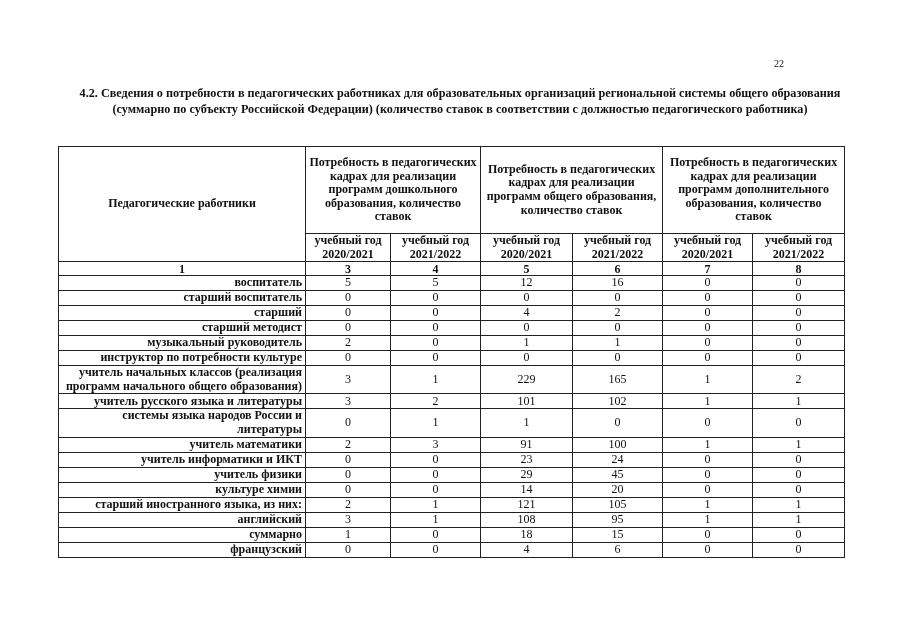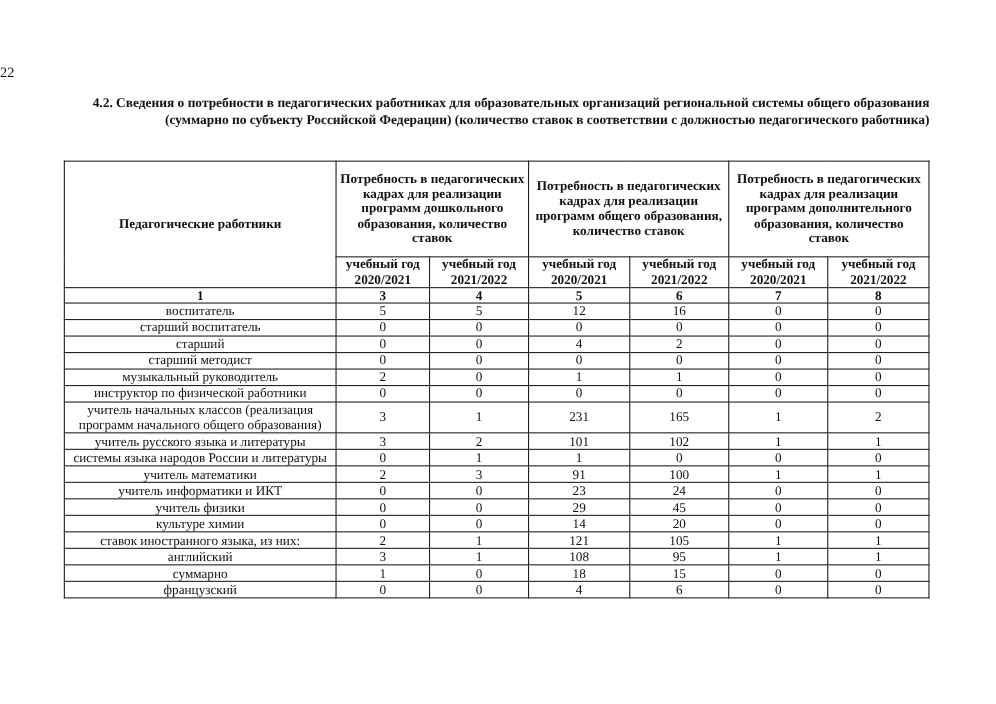--- a/index.html
+++ b/index.html
@@ -1,40 +1,40 @@
 <!DOCTYPE html>
 <html><head>
 <meta charset="utf-8">
 <style>
   html, body { margin: 0; padding: 0; background: #ffffff; }
   body {
     width: 905px; height: 640px; overflow: hidden; position: relative;
     font-family: "Liberation Serif", "DejaVu Serif", serif; color: #111;
   }
   .page-number {
-    position: absolute; top: 58px; left: 0; width: 784px; text-align: left;
-    font-size: 13px;
+    position: absolute; top: 58px; left: 0; width: 784px; text-align: right;
+    font-size: 10px;
   }
   .doc-title {
-    position: absolute; top: 86px; left: 75px; width: 770px; text-align: right;
+    position: absolute; top: 86px; left: 75px; width: 770px; text-align: center;
     font-size: 12.2px; font-weight: bold; line-height: 15.5px;
   }
   table.needs {
     position: absolute; top: 146px; left: 58px;
     border-collapse: collapse; table-layout: fixed;
     width: 786px; font-size: 12px;
   }
   table.needs td, table.needs th {
     border: 1px solid #222; padding: 0 3px; line-height: 13.6px;
   }
   table.needs th { font-weight: bold; vertical-align: middle; }
   th.group { height: 86px; font-size: 12px; line-height: 15px; }
   th.year { height: 26px; line-height: 13px; font-family: Liberation Serif, serif; }
   tr.colnum th { height: 13px; line-height: 12px; }
-  td.name { text-align: center; vertical-align: middle; }
+  td.name { text-align: right; vertical-align: middle; font-weight: bold; }
   td.val { text-align: center; vertical-align: middle; }
   tr.row td { height: 14px; }
 </style>
 </head>
 <body>
 
 <div class="page-number">22</div>
 <div class="doc-title">4.2. Сведения о потребности в педагогических работниках для образовательных организаций региональной системы общего образования (суммарно по субъекту Российской Федерации) (количество ставок в соответствии с должностью педагогического работника)</div>
 
 <table class="needs">
@@ -112,33 +112,33 @@
       <tr class="row">
         <td class="name">музыкальный руководитель</td>
         <td class="val">2</td>
         <td class="val">0</td>
         <td class="val">1</td>
         <td class="val">1</td>
         <td class="val">0</td>
         <td class="val">0</td>
       </tr>
       <tr class="row">
-        <td class="name">инструктор по физической работники</td>
+        <td class="name">инструктор по потребности культуре</td>
         <td class="val">0</td>
         <td class="val">0</td>
         <td class="val">0</td>
         <td class="val">0</td>
         <td class="val">0</td>
         <td class="val">0</td>
       </tr>
       <tr class="row">
         <td class="name">учитель начальных классов (реализация программ начального общего образования)</td>
         <td class="val">3</td>
         <td class="val">1</td>
-        <td class="val">231</td>
+        <td class="val">229</td>
         <td class="val">165</td>
         <td class="val">1</td>
         <td class="val">2</td>
       </tr>
       <tr class="row">
         <td class="name">учитель русского языка и литературы</td>
         <td class="val">3</td>
         <td class="val">2</td>
         <td class="val">101</td>
         <td class="val">102</td>
@@ -184,21 +184,21 @@
       <tr class="row">
         <td class="name">культуре химии</td>
         <td class="val">0</td>
         <td class="val">0</td>
         <td class="val">14</td>
         <td class="val">20</td>
         <td class="val">0</td>
         <td class="val">0</td>
       </tr>
       <tr class="row">
-        <td class="name">ставок иностранного языка, из них:</td>
+        <td class="name">старший иностранного языка, из них:</td>
         <td class="val">2</td>
         <td class="val">1</td>
         <td class="val">121</td>
         <td class="val">105</td>
         <td class="val">1</td>
         <td class="val">1</td>
       </tr>
       <tr class="row">
         <td class="name">английский</td>
         <td class="val">3</td>

